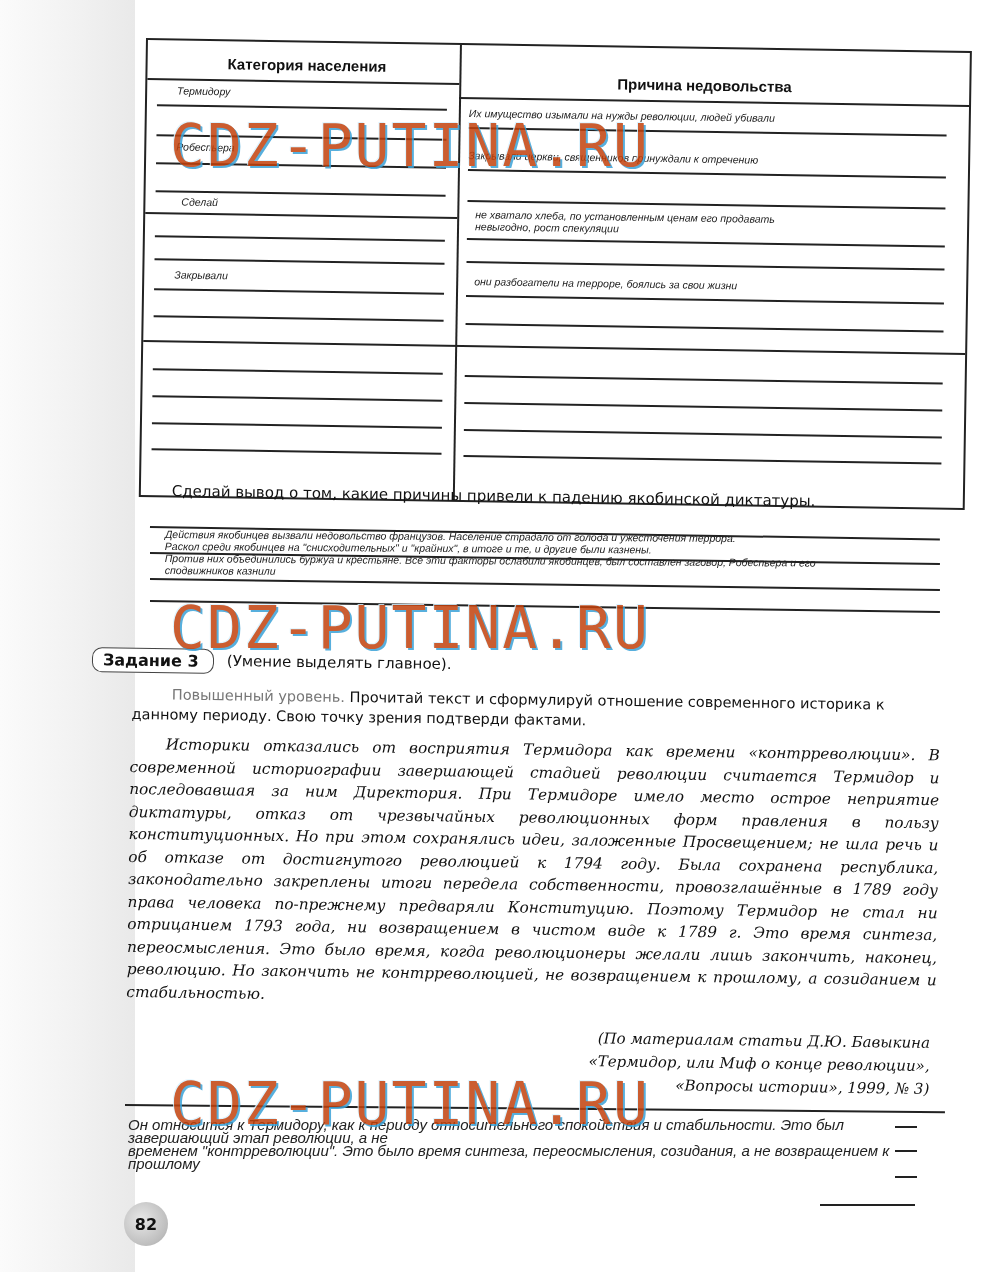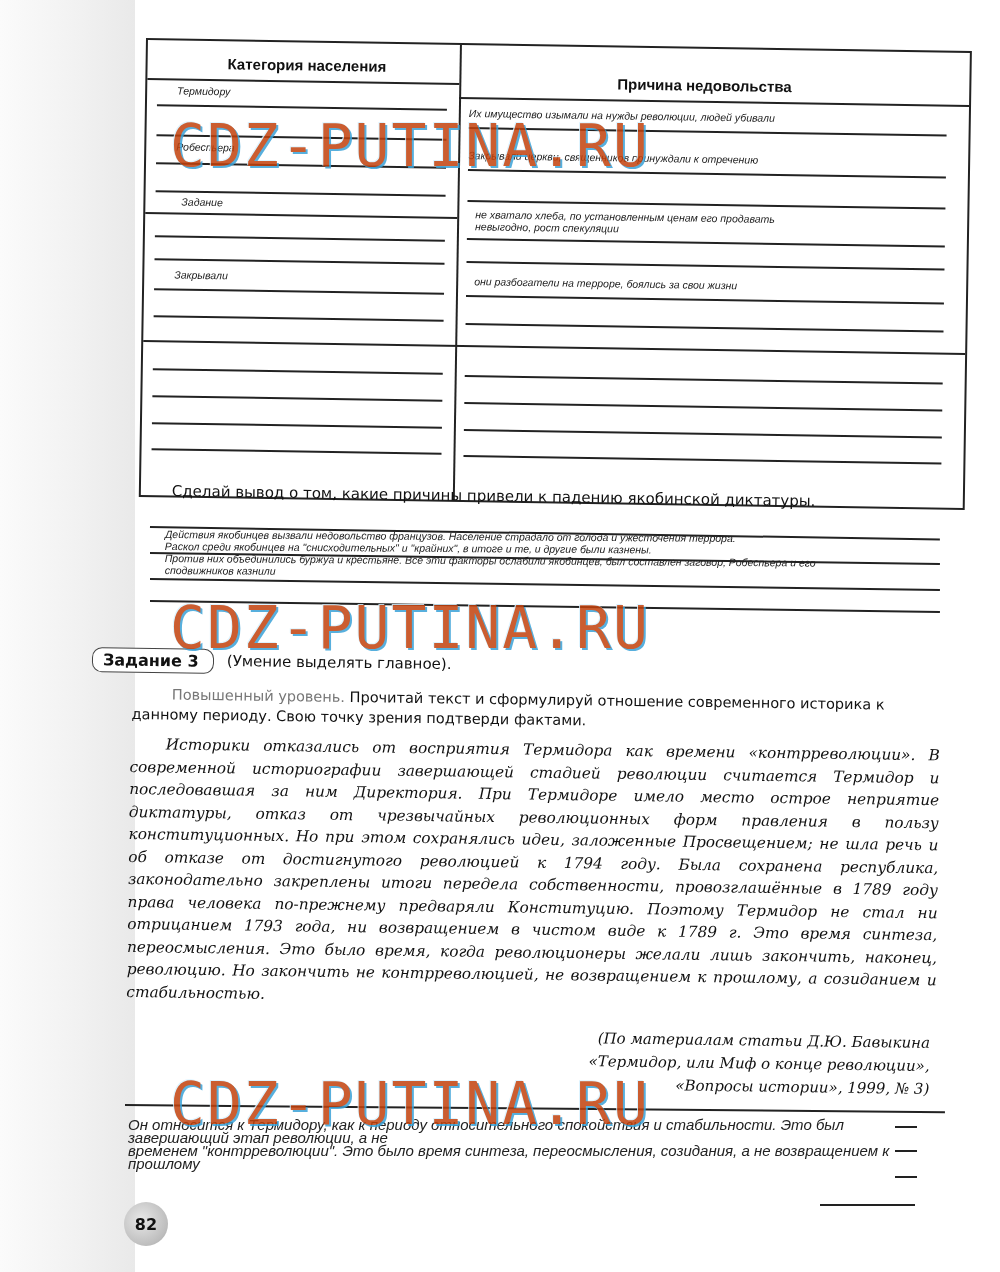--- a/index.html
+++ b/index.html
@@ -96,21 +96,21 @@
   <div class="cell-text" style="left:322px;top:62px;">Их имущество изымали на нужды революции, людей убивали</div>
   <div class="hline" style="left:10px;width:290px;top:64px;"></div>
   <div class="hline" style="left:322px;width:478px;top:82px;"></div>
 
   <div class="cell-text" style="left:30px;top:100px;">Робеспьера</div>
   <div class="cell-text" style="left:322px;top:104px;">Закрывали церкви, священников принуждали к отречению</div>
   <div class="hline" style="left:10px;width:290px;top:94px;"></div>
   <div class="hline" style="left:10px;width:290px;top:122px;"></div>
   <div class="hline" style="left:322px;width:478px;top:124px;"></div>
 
-  <div class="cell-text" style="left:36px;top:155px;">Задание</div>
+  <div class="cell-text" style="left:36px;top:155px;">Сделай</div>
   <div class="cell-text" style="left:330px;top:163px;width:300px;line-height:12px;">не хватало хлеба, по установленным ценам его продавать невыгодно, рост спекуляции</div>
   <div class="hline" style="left:10px;width:290px;top:150px;"></div>
   <div class="hline" style="left:0;width:312px;top:172px;"></div>
   <div class="hline" style="left:322px;width:478px;top:155px;"></div>
   <div class="hline" style="left:10px;width:290px;top:195px;"></div>
   <div class="hline" style="left:322px;width:478px;top:193px;"></div>
   <div class="hline" style="left:10px;width:290px;top:218px;"></div>
   <div class="hline" style="left:322px;width:478px;top:216px;"></div>
 
   <div class="cell-text" style="left:30px;top:228px;">Закрывали</div>

